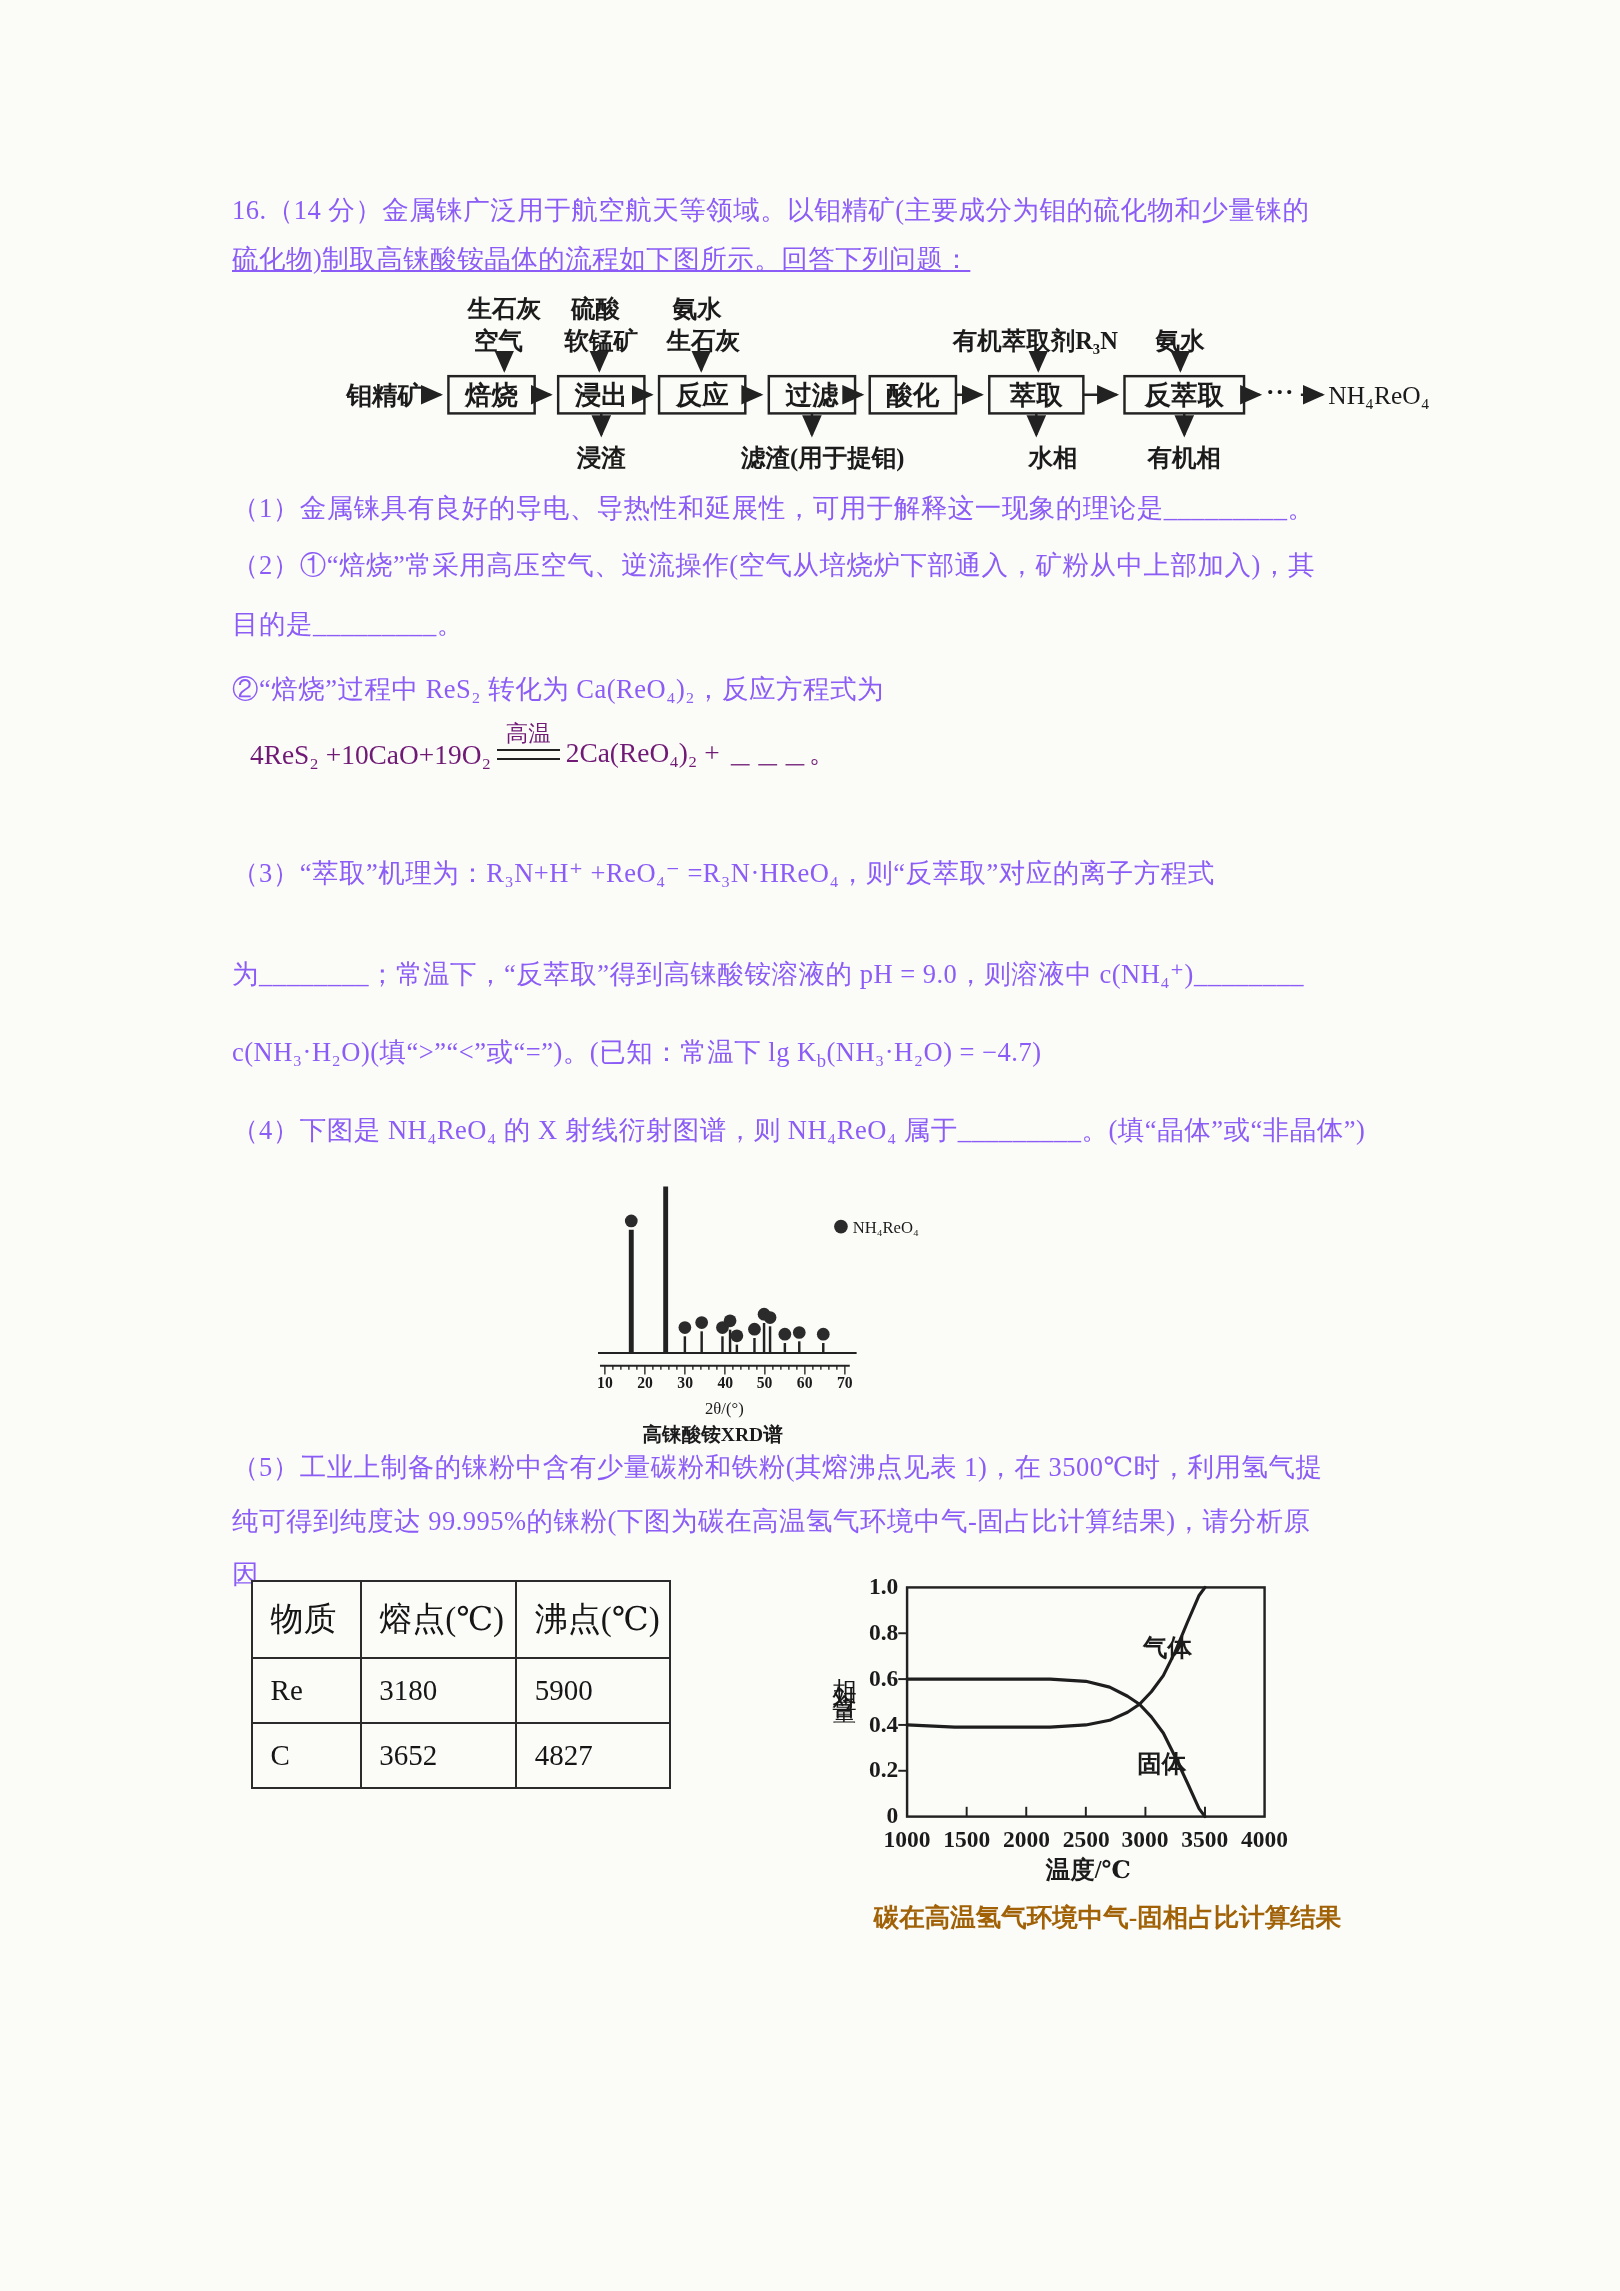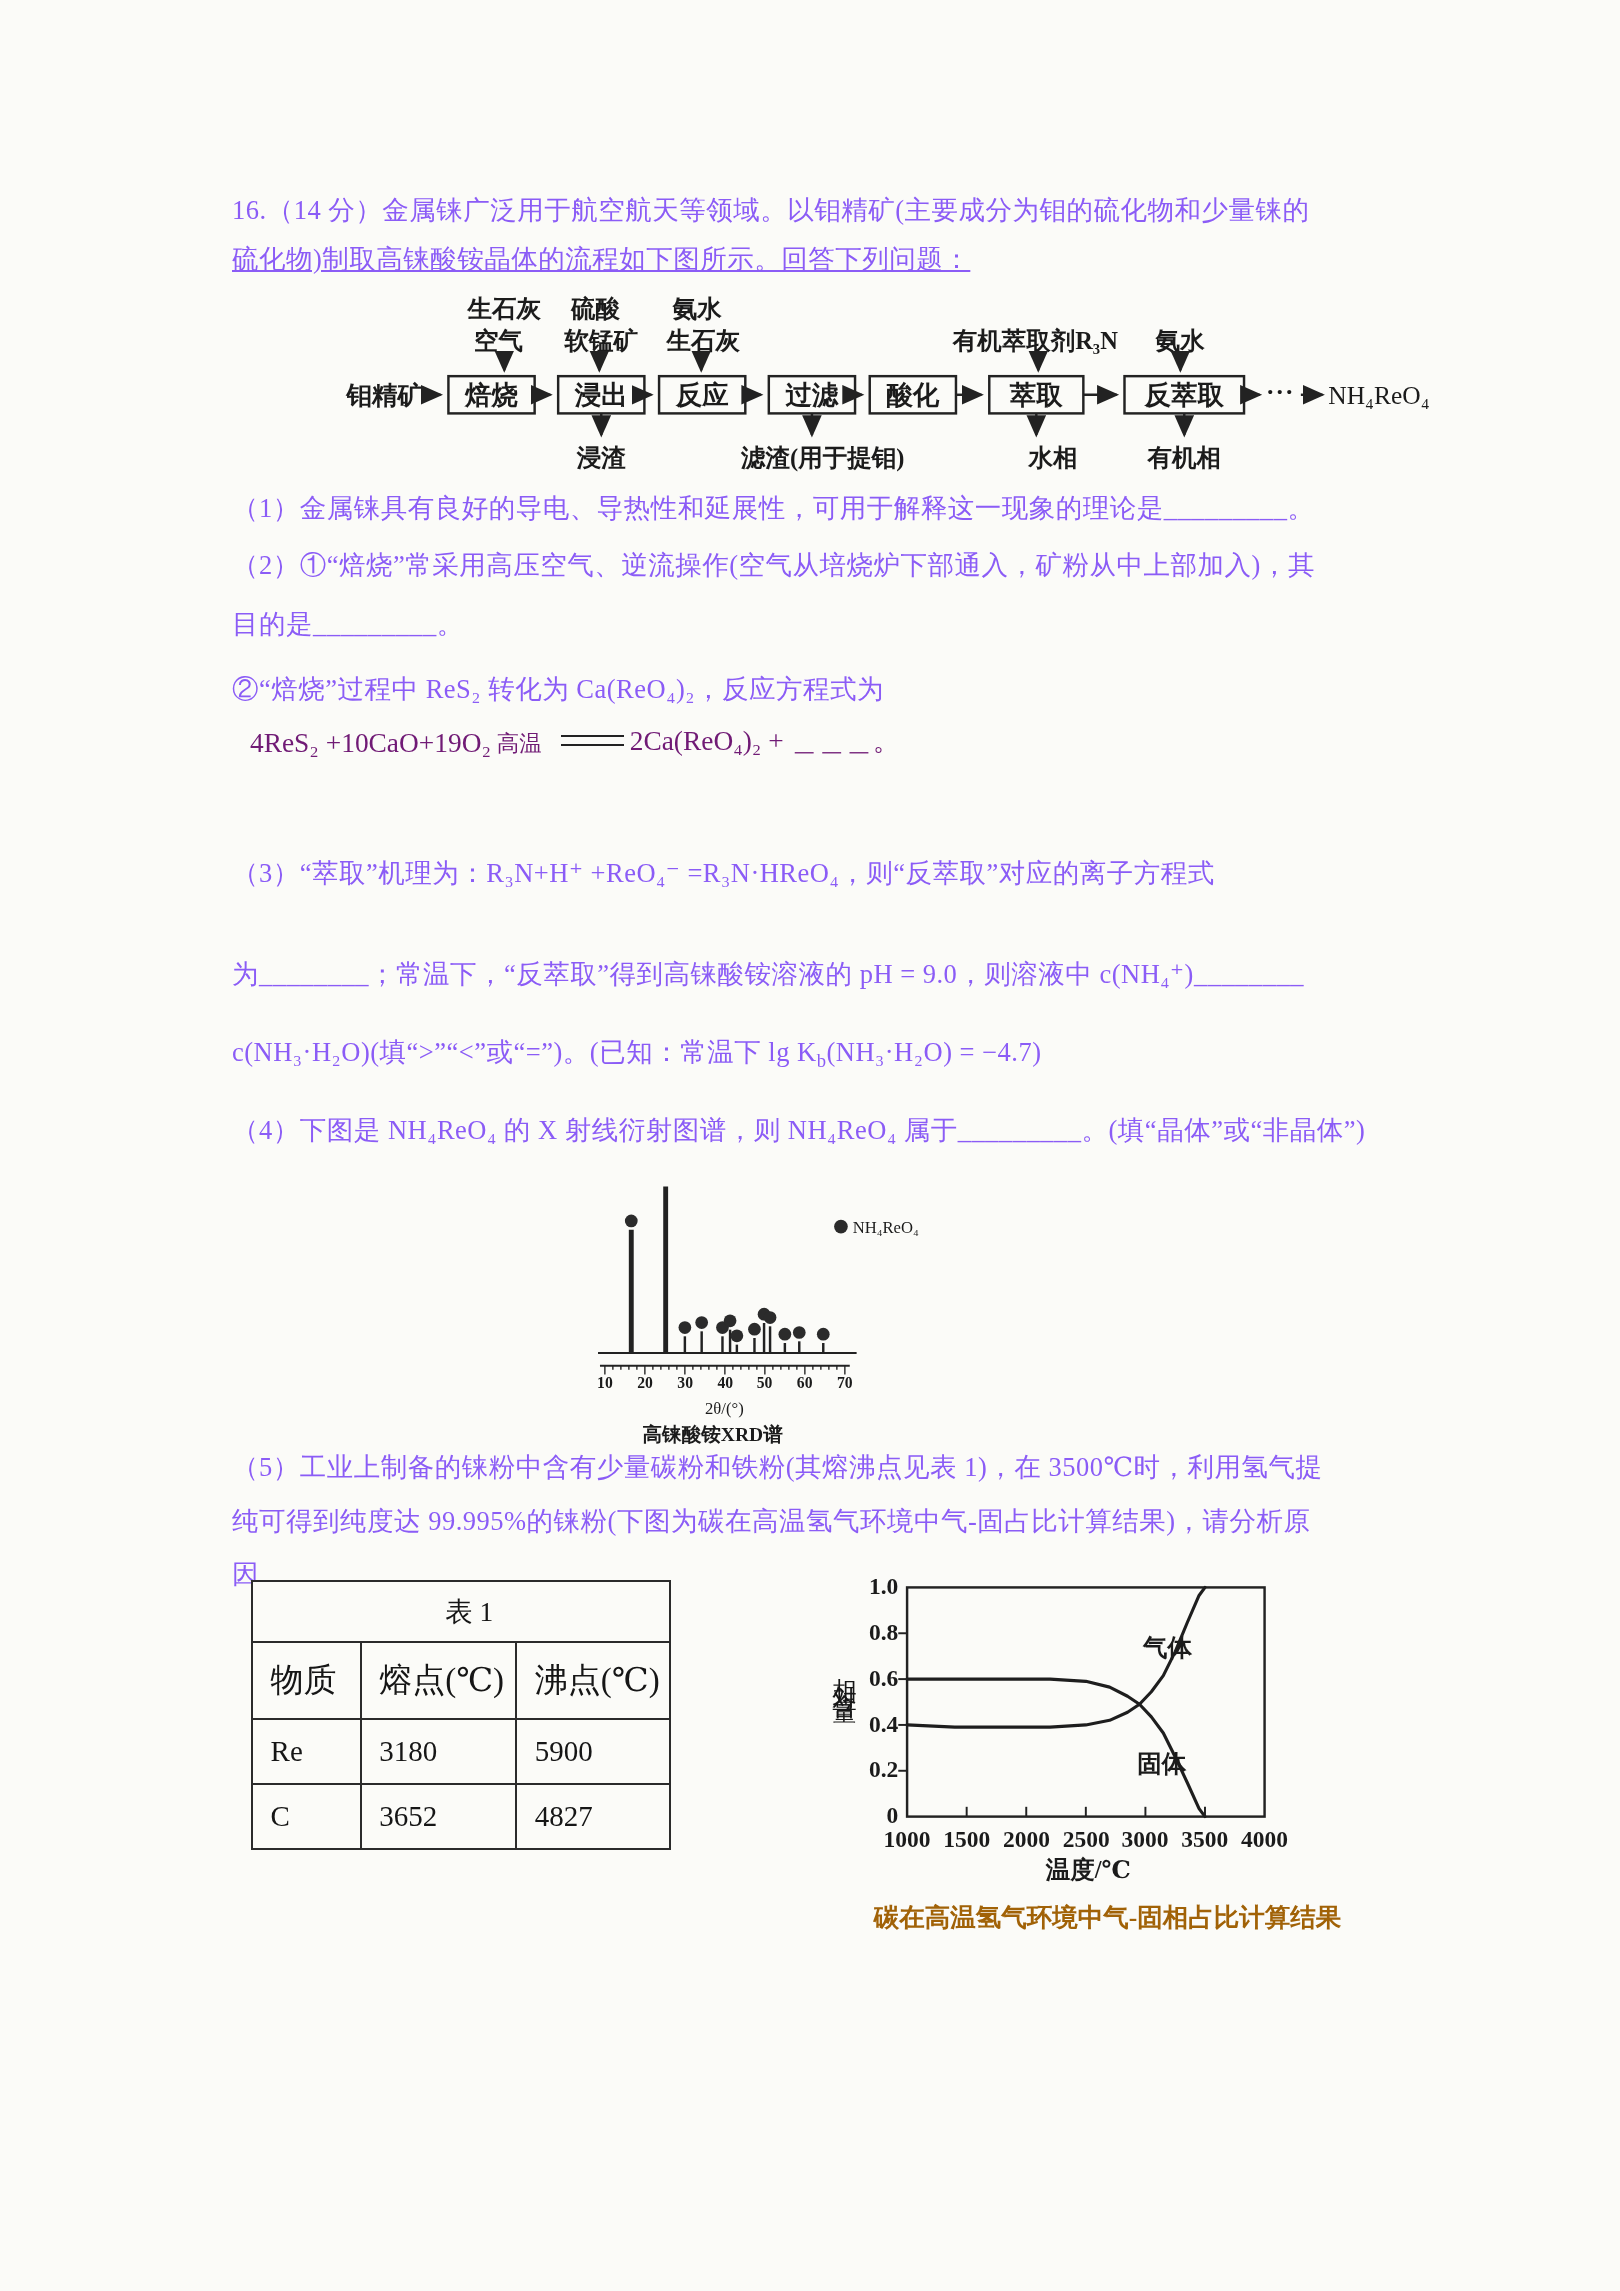--- a/index.html
+++ b/index.html
@@ -6,21 +6,21 @@
   body{
     width:1620px;height:2292px;position:relative;
     background:#fbfbf8;
     font-family:"Liberation Serif","DejaVu Serif",serif;
     color:#1b1b1b;overflow:hidden;
   }
   .tl{position:absolute;font-size:26.5px;letter-spacing:0.5px;white-space:nowrap;color:#8b5cf6;}
   .sub{font-size:18.6px;vertical-align:sub;}
   
   .equation{position:absolute;display:flex;align-items:flex-end;font-size:27.4px;color:#701a75;}
-  .eq-cond{display:flex;flex-direction:row;align-items:center;margin:0 5.9px;gap:19px;}
+  .eq-cond{display:flex;flex-direction:column;align-items:center;margin:0 5.9px;}
   .eq-cond .cond-text{font-size:22.5px;line-height:1;margin-bottom:3.9px;}
   .eq-cond .dbl{width:63px;height:6.9px;border-top:2.5px solid #222;border-bottom:2.5px solid #222;margin-bottom:10.8px;}
   
   table.mp{position:absolute;left:251px;top:1580px;border-collapse:collapse;background:#fbfbf8;}
   table.mp th,table.mp td{border:2.5px solid #2b2b2b;font-size:28px;font-weight:400;color:#161616;text-align:left;}
   table.mp .ttl{ text-align:center;font-size:27.4px;height:57px;}
   table.mp .hdr td{height:73px;font-size:33px;}
   table.mp .drow td{height:61px;font-size:29px;border-radius:12px;}
   table.mp td{padding-left:17.6px;}
   .c1{width:88px;} .c2{width:135px;} .c3{width:133px;}
@@ -208,23 +208,20 @@
   <text x="308" y="78" font-size="17">NH₄ReO₄</text>
   <text x="165" y="290" font-size="20" font-weight="600" text-anchor="middle">高铼酸铵XRD谱</text>
 </svg>
 
 <div class="tl" style="left:232px;top:1449px;">（5）工业上制备的铼粉中含有少量碳粉和铁粉(其熔沸点见表 1)，在 3500℃时，利用氢气提</div>
 <div class="tl" style="left:232px;top:1503px;">纯可得到纯度达 99.995%的铼粉(下图为碳在高温氢气环境中气-固占比计算结果)，请分析原</div>
 <div class="tl" style="left:232px;top:1556px;">因_________。</div>
 
 <table class="mp">
   <tbody>
-      <tr>
-        <td class="ttl" colspan="3">表 1</td>
-      </tr>
   <tr class="hdr">
     <td class="c1">物质</td>
     <td class="c2">熔点(℃)</td>
     <td class="c3">沸点(℃)</td>
   </tr>
   <tr class="drow">
     <td>Re</td>
     <td>3180</td>
     <td>5900</td>
   </tr>

